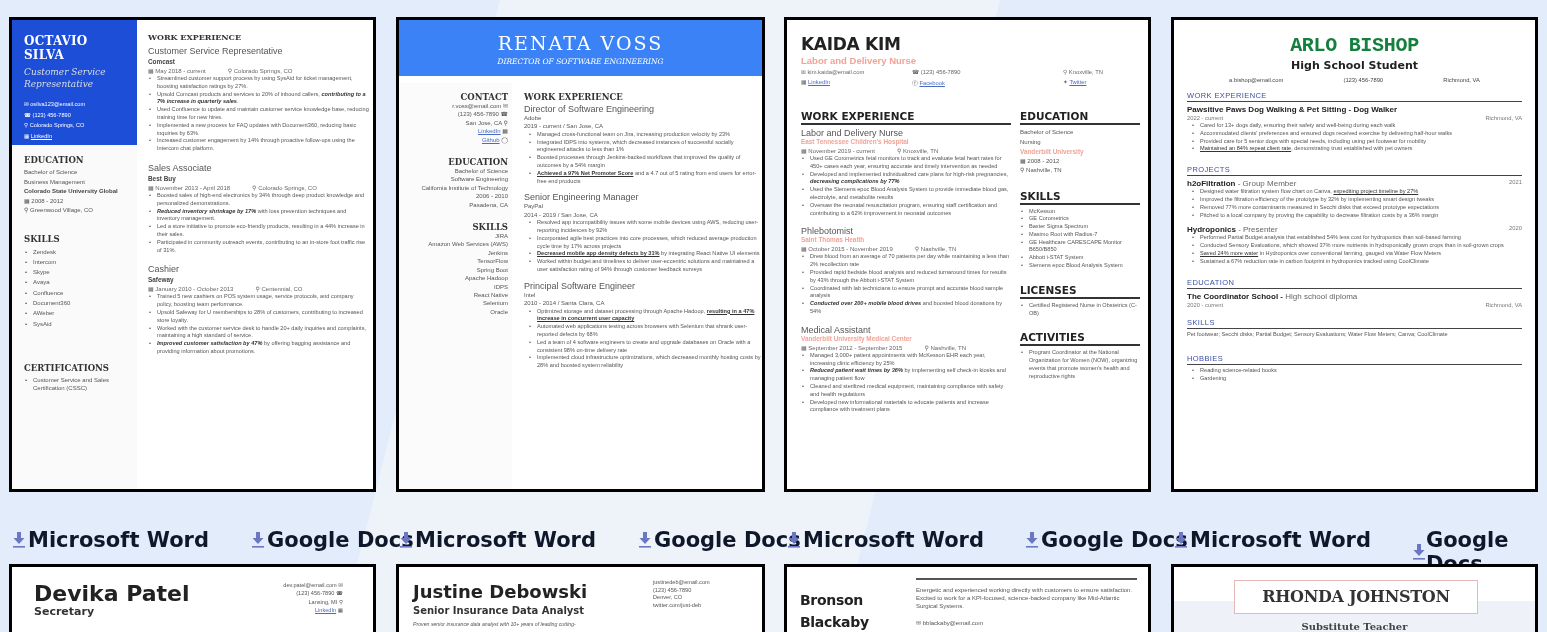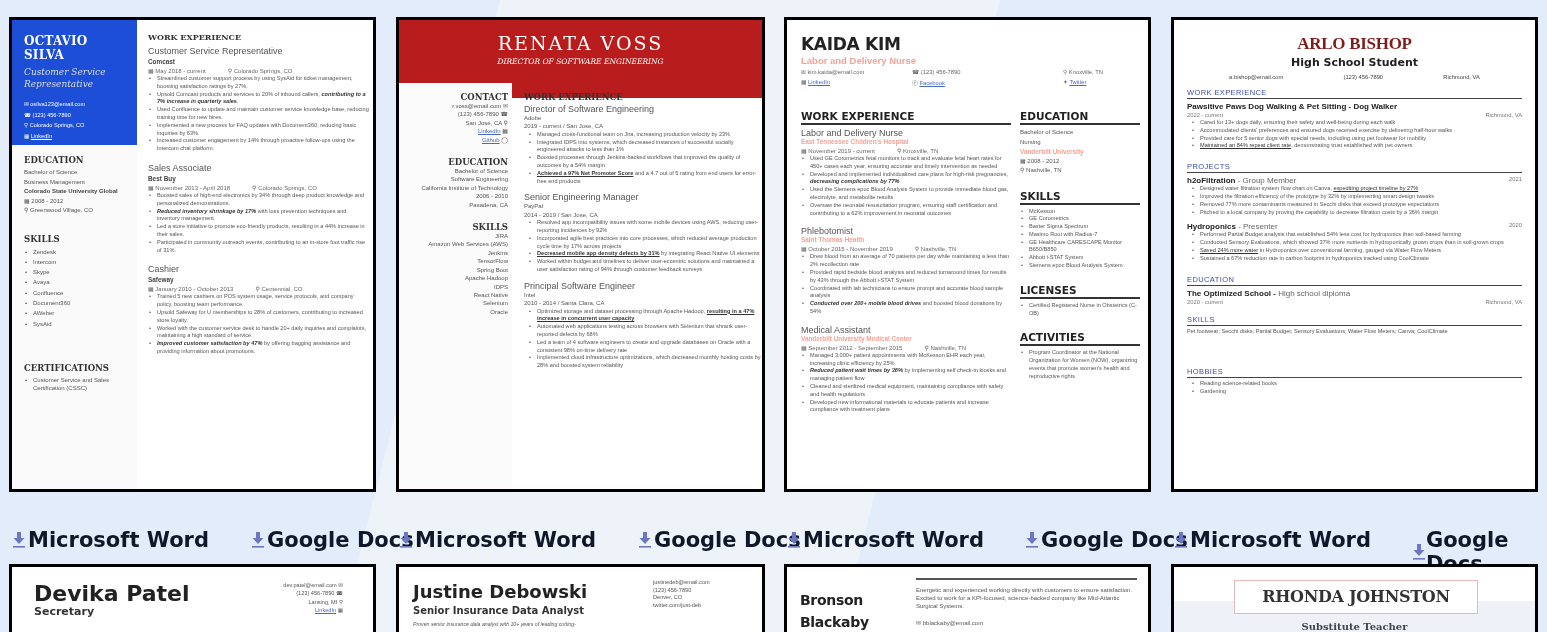--- a/index.html
+++ b/index.html
@@ -35,40 +35,40 @@
 .c1 .dark .ct{font-size:5.6px;line-height:10.5px;margin-top:9px;color:#fff}
 .c1 .sh{font-family:"DejaVu Serif",serif;font-weight:bold;font-size:8.5px;color:#333;margin:0 0 3px}
 .c1 .sb{padding:10px 12px}
 .c1 .main{position:absolute;left:136px;top:12px;width:222px}
 .c1 .main .sh{font-family:"DejaVu Serif",serif;font-weight:bold;font-size:8px;color:#333}
 .jt{font-size:9px;color:#555;margin-top:4px}
 .co{font-size:6.4px;font-weight:bold;color:#444;margin-top:2px}
 .dt{font-size:6px;color:#666;margin:2px 0 1px;display:flex;gap:22px}
 
 
-.c2 .hdr{background:#b91c1c;height:78px;color:#fff;text-align:center;padding-top:12px}
+.c2 .hdr{background:#3b82f6;height:56px;color:#fff;text-align:center;padding-top:12px}
 .c2 .hdr .nm{font-family:"DejaVu Serif",serif;font-size:19px;letter-spacing:2px}
 .c2 .hdr .ti{font-family:"DejaVu Serif",serif;font-style:italic;font-size:7.5px;margin-top:3px}
 .c2 .side{position:absolute;left:0;top:63px;width:113px;bottom:0;text-align:right;padding:9px 4px 0 0;background:#fbfbfb}
 .c2 .sh{font-family:"DejaVu Serif",serif;font-weight:bold;font-size:8.5px;color:#333}
 .c2 .main{position:absolute;left:125px;top:72px;width:238px}
 
 
 .c3 .top{padding:14px 14px 0 14px}
 .c3 .nm{font-family:"DejaVu Sans",sans-serif;font-weight:bold;font-size:17px;color:#222;letter-spacing:-0.3px}
 .c3 .ti{font-weight:bold;color:#f1a396;font-size:9.5px;margin-top:1px}
 .c3 .cts{display:grid;grid-template-columns:1fr 1fr 1fr;font-size:5.8px;color:#666;margin-top:3px;row-gap:4px}
 .c3 .sh{font-family:"DejaVu Sans",sans-serif;font-weight:bold;font-size:10.5px;color:#222;border-bottom:2px solid #333;padding-bottom:1px;margin-bottom:3px}
 .c3 .main{position:absolute;left:14px;top:90px;width:210px}
 .c3 .side{position:absolute;left:233px;top:90px;width:120px}
 .c3 .pk{color:#f1a396;font-weight:bold;font-size:6.4px}
 
 
 .c4 .top{text-align:center;padding-top:14px}
-.c4 .nm{font-family:Liberation Serif, serif;font-weight:bold;font-size:17px;color:#7f1d1d;letter-spacing:-0.3px}
+.c4 .nm{font-family:Liberation Mono, monospace;font-weight:bold;font-size:20px;color:#15803d;letter-spacing:-0.3px}
 .c4 .ti{font-family:"DejaVu Sans",sans-serif;font-weight:bold;font-size:11px;color:#222;margin-top:2px}
 .c4 .cts{display:flex;justify-content:space-around;font-size:5.8px;color:#444;margin:5px 25px 0}
 .c4 .body{padding:0 13px}
 .c4 .sh{font-size:7.5px;color:#3c4fa8;letter-spacing:0.4px;border-bottom:1px solid #444;padding-bottom:1px;margin-top:8px}
 .c4 .jt2{font-size:8px;font-weight:bold;color:#222;margin-top:3px}
 .c4 .jt2 span{font-weight:normal;color:#666}
 .c4 .rw{display:flex;justify-content:space-between;font-size:5.8px;color:#777;margin:1px 0}
 
 
 .c5 .nm{position:absolute;left:22px;top:14px;font-family:"DejaVu Sans",sans-serif;font-weight:bold;font-size:22px;color:#222}
@@ -385,28 +385,28 @@
             <span><span style="font-weight:bold;color:#222">Hydroponics</span> - <span>Presenter</span></span>
             <span style="font-size:5.8px;color:#777;font-weight:normal">2020</span>
           </div>
     <ul class="b tiny2" style="margin-left:4px">
       <li>Performed Partial Budget analysis that established 54% less cost for hydroponics than soil-based farming</li>
       <li>Conducted Sensory Evaluations, which showed 37% more nutrients in hydroponically grown crops than in soil-grown crops</li>
       <li><span class="u" style="color:#333">Saved 24% more water</span> in Hydroponics over conventional farming, gauged via Water Flow Meters</li>
       <li>Sustained a 67% reduction rate in carbon footprint in hydroponics tracked using CoolClimate</li>
     </ul>
     <div class="sh" style="margin-top:12px">EDUCATION</div>
-    <div class="jt2"><span style="font-weight:bold;color:#222">The Optimized School</span> - <span>High school diploma</span></div>
+    <div class="jt2"><span style="font-weight:bold;color:#222">The Coordinator School</span> - <span>High school diploma</span></div>
     <div class="rw">
             <span>2020 - current</span>
             <span>Richmond, VA</span>
           </div>
     <div class="sh" style="margin-top:10px">SKILLS</div>
     <div class="tiny2" style="margin-top:2px">Pet footwear; Secchi disks; Partial Budget; Sensory Evaluations; Water Flow Meters; Canva; CoolClimate</div>
-    <div class="sh" style="margin-top:32px">HOBBIES</div>
+    <div class="sh" style="margin-top:16px">HOBBIES</div>
     <ul class="b tiny2" style="margin-left:4px;margin-top:2px">
       <li>Reading science-related books</li>
             <li>Gardening</li>
     </ul>
   </div>
 </div>
 </div>
 
 <div class="dl" style="left:13px">
       <span class="ic">

